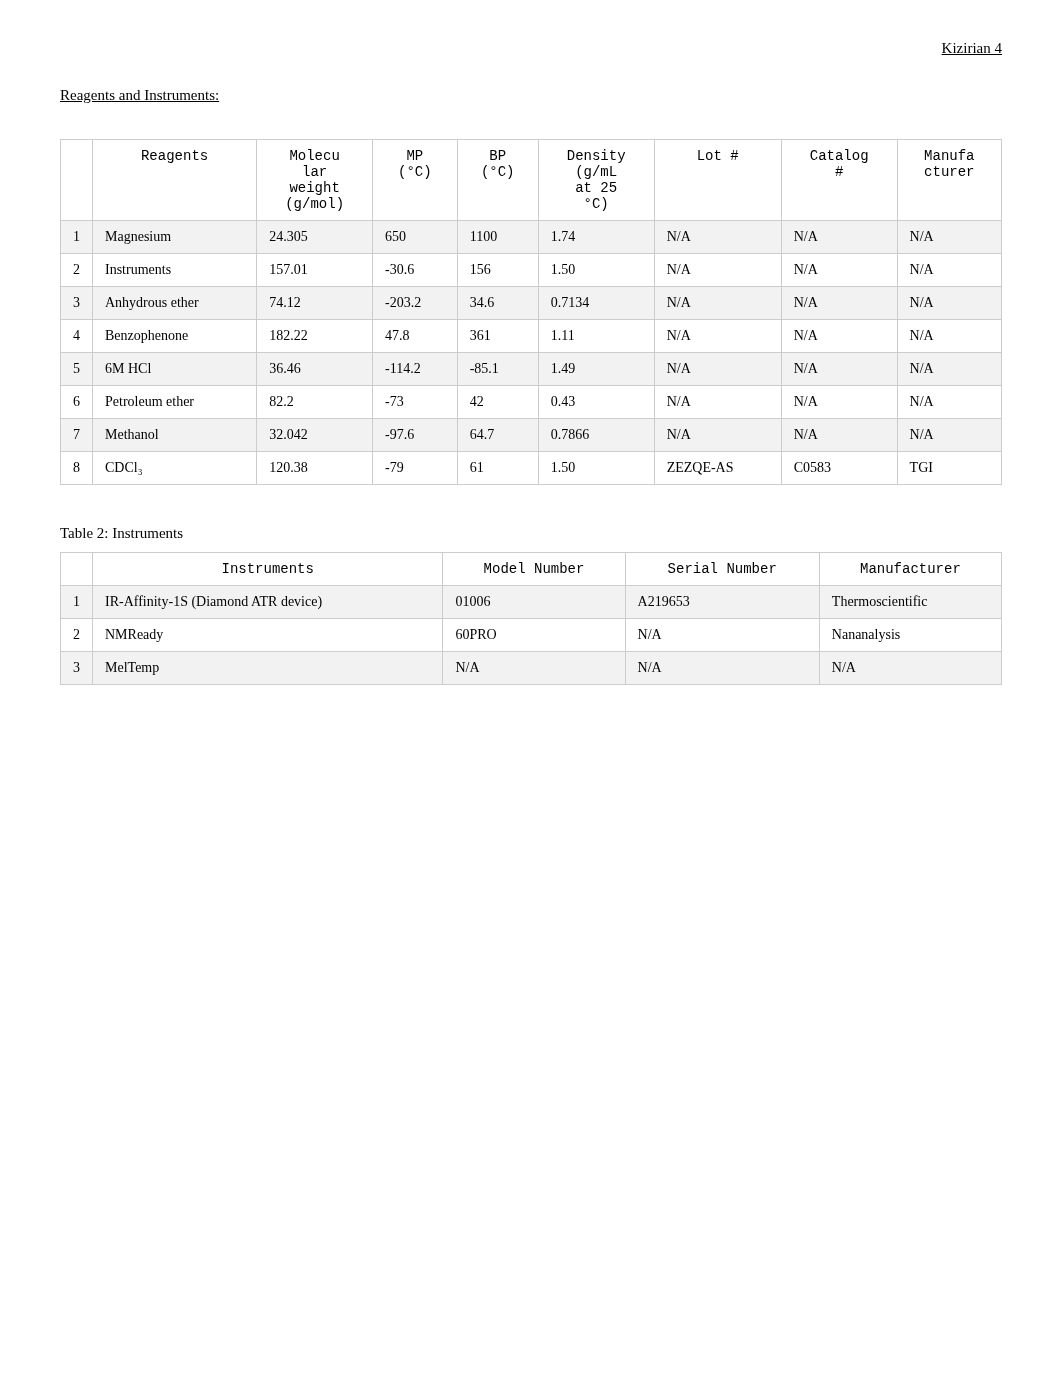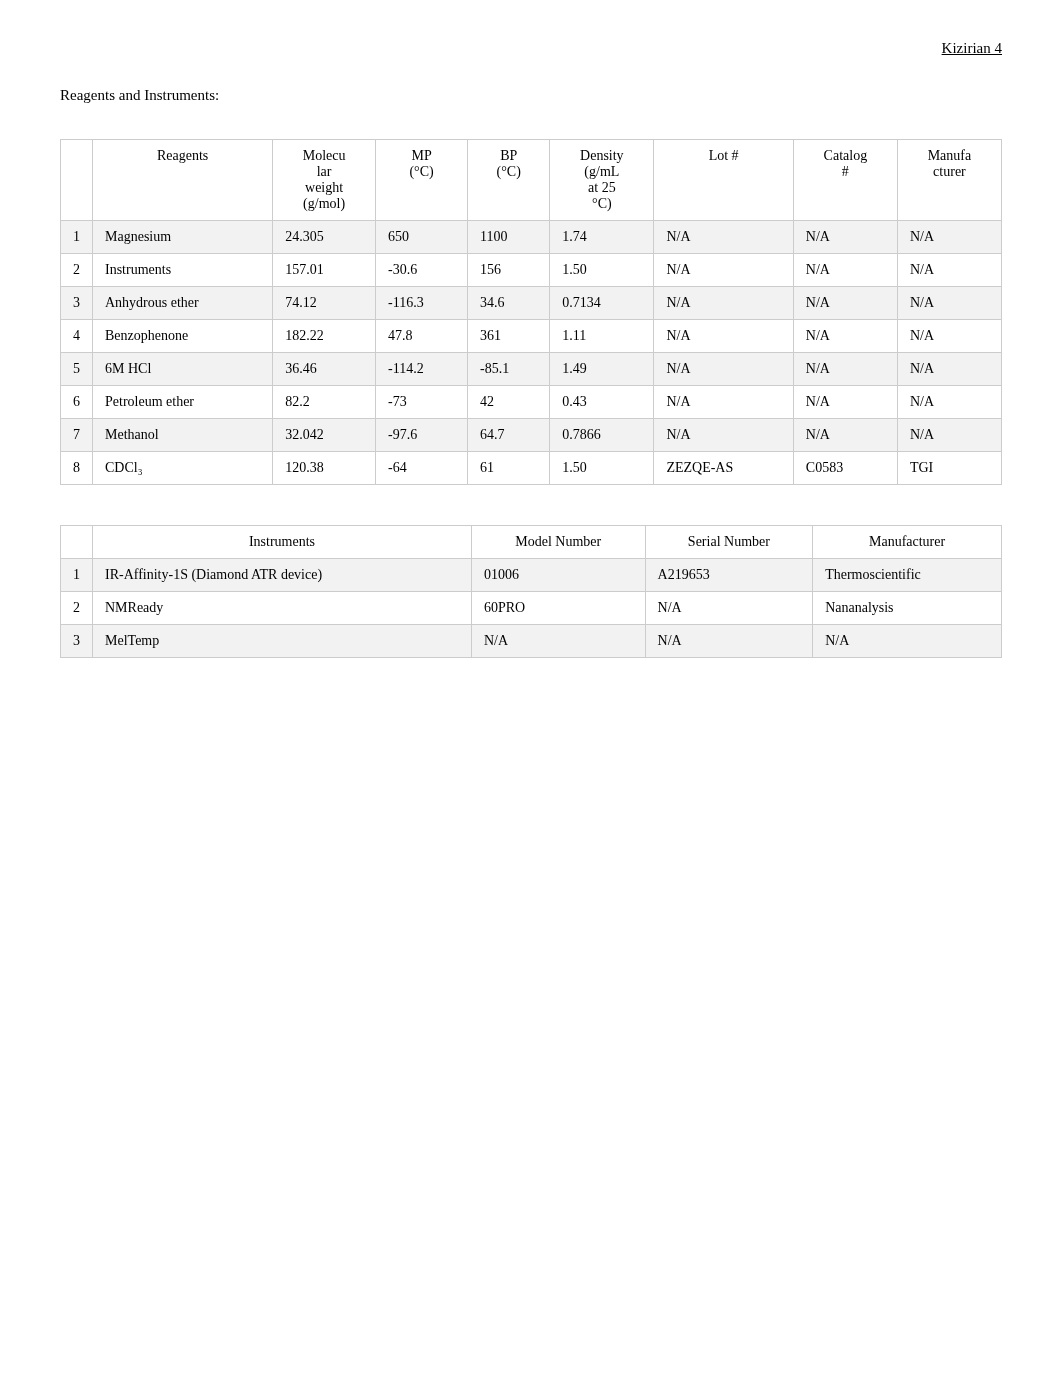--- a/index.html
+++ b/index.html
@@ -12,20 +12,21 @@
       max-width: 1062px;
     }
     .page-header {
       text-align: right;
       font-size: 15px;
       margin-bottom: 30px;
       text-decoration: underline;
     }
     .section-heading {
       font-size: 15px;
+      text-decoration: underline;
       margin-bottom: 18px;
       display: inline-block;
     }
     .table-title {
       font-size: 15px;
       margin-bottom: 10px;
     }
     table {
       border-collapse: collapse;
       width: 100%;
@@ -42,20 +43,21 @@
     }
     tbody tr:nth-child(odd) {
       background: #f2f2f2;
     }
     tbody tr:nth-child(even) {
       background: #fff;
     }
     th {
       font-weight: normal;
       background: #fff;
+      font-family: Liberation Mono, monospace;
     }
     .num-col {
       width: 32px;
       text-align: left;
     }
     .table2-section {
       margin-top: 20px;
     }
   </style>
 </head>
@@ -108,21 +110,21 @@
           <td>156</td>
           <td>1.50</td>
           <td>N/A</td>
           <td>N/A</td>
           <td>N/A</td>
         </tr>
         <tr>
           <td style="text-align: left;">3</td>
           <td>Anhydrous ether</td>
           <td>74.12</td>
-          <td>-116.3</td>
+          <td>-203.2</td>
           <td>34.6</td>
           <td>0.7134</td>
           <td>N/A</td>
           <td>N/A</td>
           <td>N/A</td>
         </tr>
         <tr>
           <td style="text-align: left;">4</td>
           <td>Benzophenone</td>
           <td>182.22</td>
@@ -163,32 +165,33 @@
           <td>64.7</td>
           <td>0.7866</td>
           <td>N/A</td>
           <td>N/A</td>
           <td>N/A</td>
         </tr>
         <tr>
           <td style="text-align: left;">8</td>
           <td>CDCl₃</td>
           <td>120.38</td>
-          <td>-64</td>
+          <td>-79</td>
           <td>61</td>
           <td>1.50</td>
           <td>ZEZQE-AS</td>
           <td>C0583</td>
           <td>TGI</td>
         </tr>
       </tbody>
   </table>
 </div>
 
 <div class="table2-section">
+  <div class="table-title">Table 2: Instruments</div>
   <table>
     <thead>
       <tr>
         <th class="num-col"></th>
         <th>Instruments</th>
         <th>Model Number</th>
         <th>Serial Number</th>
         <th>Manufacturer</th>
       </tr>
     </thead>

